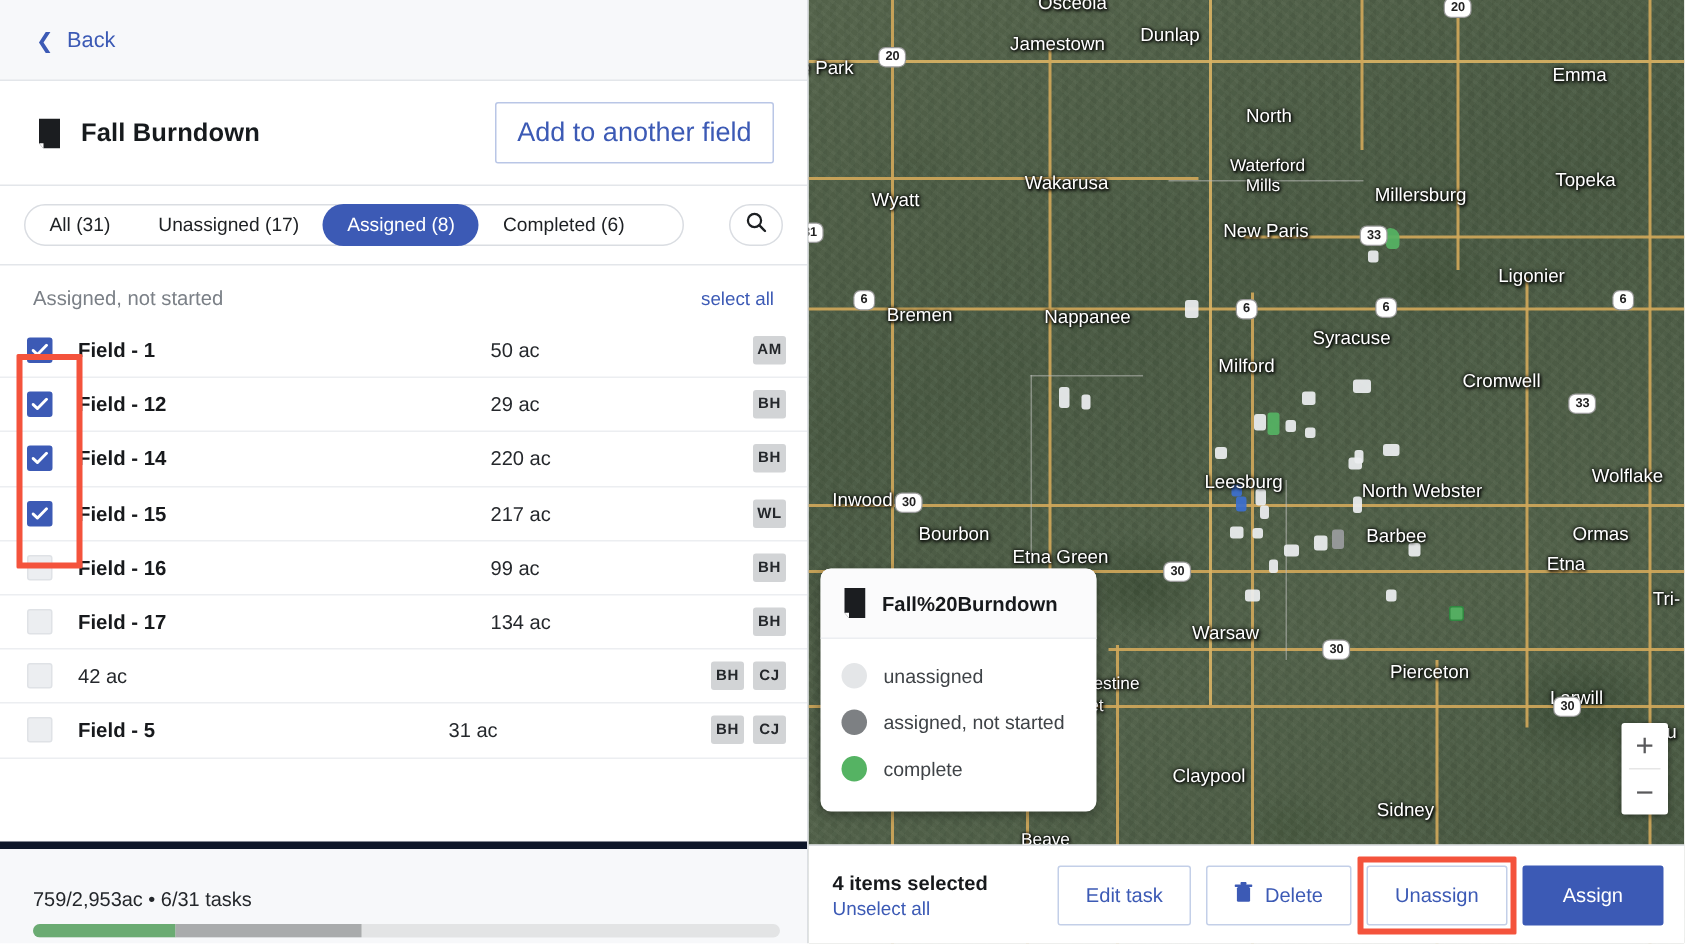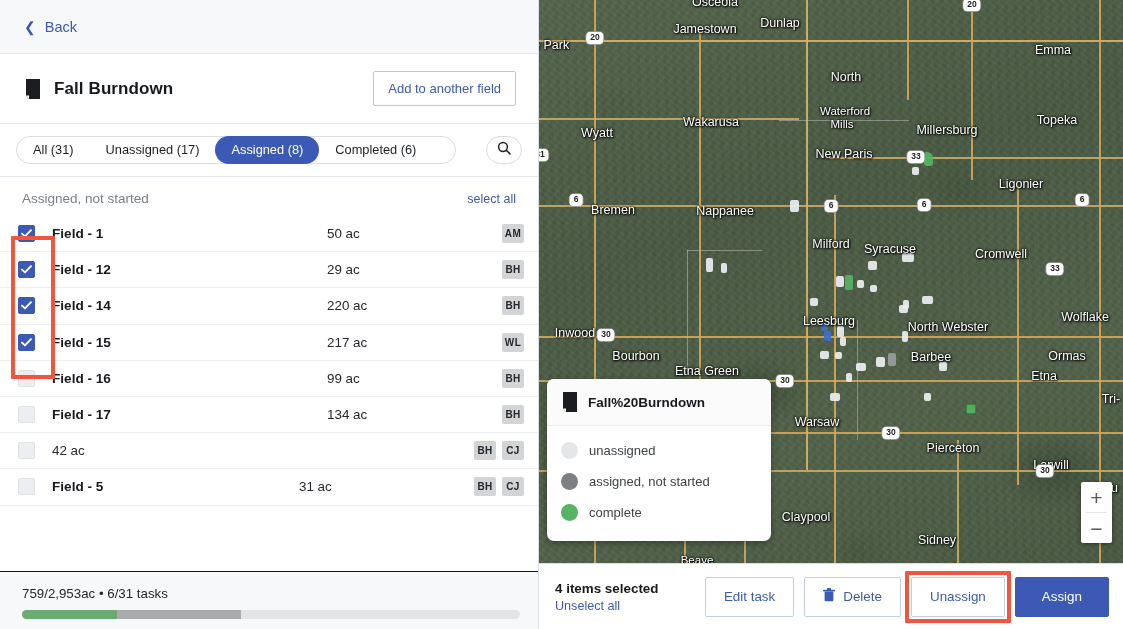--- a/index.html
+++ b/index.html
@@ -34,21 +34,21 @@
   .title-bar {
     height: 70px; display: flex; align-items: center;
     justify-content: space-between; padding: 0 22px 0 24px;
     border-bottom: 1px solid #e3e6ea;
   }
   .title-left { display: flex; align-items: center; gap: 14px; }
   .doc-icon { width: 16px; height: 20px; display:block; }
   .task-title { font-size: 17px; font-weight: bold; color: #161a1d; letter-spacing: .1px;}
   .add-field-btn {
     border: 1px solid #b9c6e6; background: #fff; color: #3c5ab5;
-    font-size: 13px; padding: 9px 14px; border-radius: 2px;
+    font-size: 18px; padding: 9px 14px; border-radius: 2px;
     cursor: pointer; font-family: inherit; white-space: nowrap;
   }
 
   .tabs-bar {
     height: 53px; display: flex; align-items: center;
     padding: 0 16px; gap: 12px; border-bottom: 1px solid #e3e6ea;
   }
   .pill-group {
     display: flex; align-items: center;
     border: 1px solid #dadde2; border-radius: 18px;
@@ -100,23 +100,23 @@
   }
 
   
   .red-box {
     position: absolute; border: 4px solid #f4533c;
     pointer-events: none; border-radius: 1px;
   }
   .red-box.cbs { left: 11px; top: 236px; width: 44px; height: 143px; }
 
   .left-footer {
-    height: 58px; background: #f7f8fa;
-    border-top: 1px solid #0f172a;
-    padding: 14px 18px 0 22px;
+    height: 68px; background: #f7f8fa;
+    border-top: 5px solid #0f172a;
+    padding: 26px 18px 0 22px;
   }
   .footer-stat { font-size: 13.3px; color: #24272b; margin-bottom: 9px; }
   .pbar { height: 9px; border-radius: 5px; background: #e3e4e5; display: flex; overflow: hidden; width: 100%; }
   .pbar .seg-green { background: #6aab72; }
   .pbar .seg-grey { background: #a9abac; }
 
   
   .map-panel { position: relative; width: 584px; height: 629px; overflow: hidden; }
   .map-canvas {
     position: absolute; inset: 0;
@@ -164,21 +164,21 @@
   .fieldpoly {
     position: absolute; border-radius: 2px;
     background: #eceef0; opacity: .93;
   }
   .fieldpoly.sel { background: #3c6fce; }
   .fieldpoly.done { background: #55b363; }
   .fieldpoly.grey { background: #9a9c9e; }
 
   .legend {
     position: absolute; left: 548px; top: 379px;
-    width: 224px; background: #fff; border-radius: 7px;
+    width: 184px; background: #fff; border-radius: 7px;
     box-shadow: 0 2px 7px rgba(0,0,0,.35);
     overflow: hidden;
   }
   .legend-head {
     display: flex; align-items: center; gap: 11px;
     padding: 13px 14px; border-bottom: 1px solid #eceef1;
     background: #fbfbfc;
   }
   .legend-title { font-size: 13.5px; font-weight: bold; color: #17191c; }
   .legend-body { padding: 9px 14px 13px 14px; }
@@ -469,21 +469,21 @@
         <div class="m-label" style="left: 306px; top: 111px;">Waterford</div>
         <div class="m-label" style="left: 303px; top: 124px;">Mills</div>
         <div class="m-label lg" style="left: 408px; top: 130px;">Millersburg</div>
         <div class="m-label lg" style="left: 518px; top: 120px;">Topeka</div>
         <div class="m-label lg" style="left: 172px; top: 122px;">Wakarusa</div>
         <div class="m-label lg" style="left: 58px; top: 133px;">Wyatt</div>
         <div class="m-label lg" style="left: 305px; top: 154px;">New Paris</div>
         <div class="m-label lg" style="left: 482px; top: 184px;">Ligonier</div>
         <div class="m-label lg" style="left: 74px; top: 210px;">Bremen</div>
         <div class="m-label lg" style="left: 186px; top: 211px;">Nappanee</div>
-        <div class="m-label lg" style="left: 351px; top: 225px; margin-top: 24px;">Syracuse</div>
+        <div class="m-label lg" style="left: 362px; top: 225px;">Syracuse</div>
         <div class="m-label lg" style="left: 292px; top: 244px;">Milford</div>
         <div class="m-label lg" style="left: 462px; top: 254px;">Cromwell</div>
         <div class="m-label lg" style="left: 546px; top: 317px;">Wolflake</div>
         <div class="m-label lg" style="left: 290px; top: 321px;">Leesburg</div>
         <div class="m-label lg" style="left: 409px; top: 327px;">North Webster</div>
         <div class="m-label lg" style="left: 36px; top: 333px;">Inwood</div>
         <div class="m-label lg" style="left: 528px; top: 356px;">Ormas</div>
         <div class="m-label lg" style="left: 97px; top: 356px;">Bourbon</div>
         <div class="m-label lg" style="left: 392px; top: 357px;">Barbee</div>
         <div class="m-label lg" style="left: 168px; top: 371px;">Etna Green</div>

